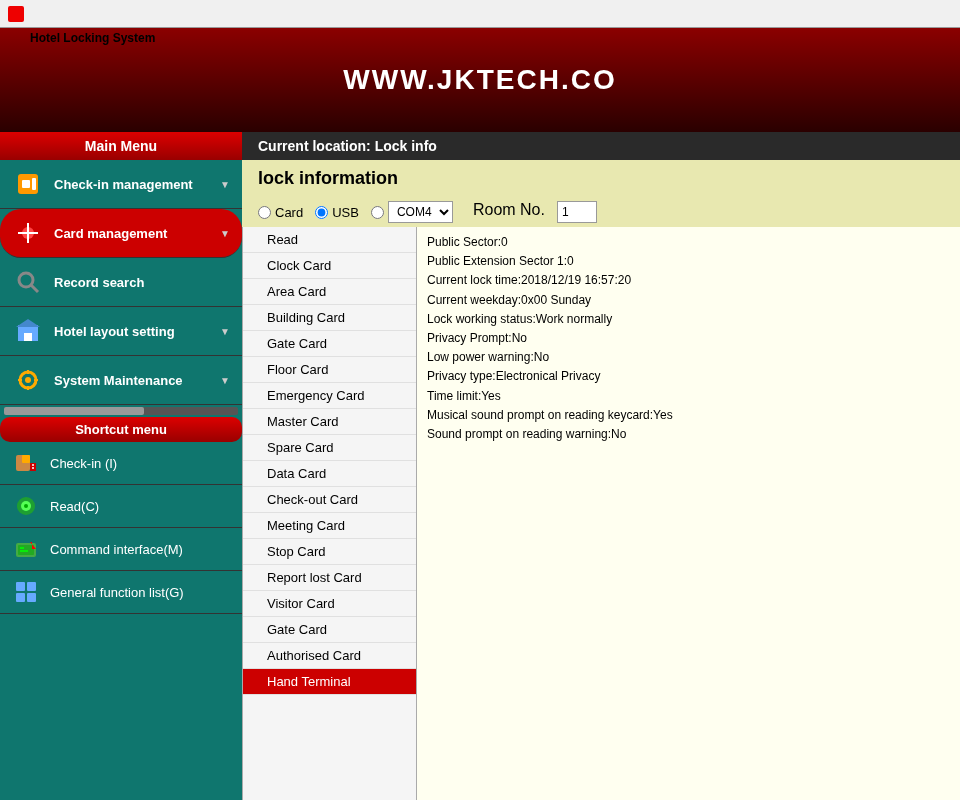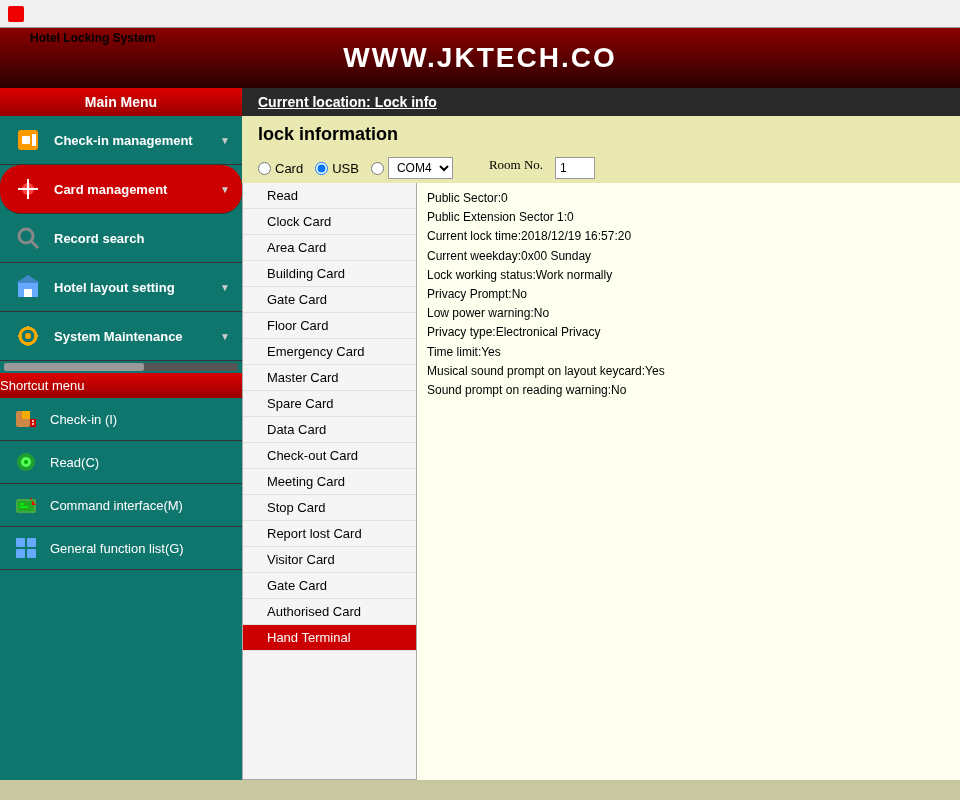--- a/index.html
+++ b/index.html
@@ -13,21 +13,21 @@
       align-items: center;
       padding: 0 8px;
       border-bottom: 1px solid #999;
     }
     #titlebar-icon { width: 16px; height: 16px; background: #e00; margin-right: 6px; border-radius: 2px; }
     #titlebar-text { font-size: 12px; font-weight: bold; color: #000; margin-top: 48px; }
 
     
     #header {
       background: linear-gradient(to bottom, #8b0000, #2a0000);
-      height: 60px;
+      height: 104px;
       display: flex;
       align-items: center;
       justify-content: center;
     }
     #header-title { color: #fff; font-size: 28px; font-weight: bold; letter-spacing: 2px; }
 
     
     #main-layout { display: flex; height: calc(800px - 28px - 80px); }
 
     
@@ -73,24 +73,25 @@
     #sidebar-scrollbar-thumb {
       width: 60%;
       height: 100%;
       background: #999;
       border-radius: 2px;
     }
 
     #shortcut-menu-bar {
       background: linear-gradient(to bottom, #d00, #900);
       color: #fff;
-      text-align: left;
+      text-align: center;
       padding: 5px 0;
-      font-weight: normal;
+      font-weight: bold;
       font-size: 13px;
+      border-radius: 10px;
     }
 
     .shortcut-item {
       display: flex;
       align-items: center;
       padding: 7px 12px;
       cursor: pointer;
       border-bottom: 1px solid #333;
       color: #fff;
     }
@@ -107,21 +108,20 @@
 
     
     #content { flex: 1; display: flex; flex-direction: column; background: #e8e8b0; }
 
     #location-bar {
       background: #2a2a2a;
       color: #fff;
       padding: 6px 16px;
       font-size: 14px;
       font-weight: bold;
-      text-decoration: underline;
     }
 
     #lock-info-header {
       padding: 8px 16px;
       font-size: 18px;
       font-weight: bold;
       color: #000;
       background: #e8e8b0;
     }
 
@@ -133,21 +133,21 @@
     }
     .radio-group { display: flex; align-items: center; gap: 4px; }
     .radio-group label { font-size: 13px; }
     input[type=radio] { cursor: pointer; }
     .com-select {
       border: 1px solid #999;
       background: #fff;
       padding: 2px 4px;
       font-size: 12px;
     }
-    #room-no-label { font-size: 13px; margin-left: 24px; font-family: Liberation Serif, serif; }
+    #room-no-label { font-size: 16px; margin-left: 8px; }
     #room-no-input {
       border: 1px solid #999;
       background: #fff;
       width: 40px;
       padding: 2px 4px;
       font-size: 12px;
     }
 
     
     #content-body { display: flex; flex: 1; overflow: hidden; }
@@ -374,18 +374,18 @@
 
       <div>Public Sector:0</div>
           <div>Public Extension Sector 1:0</div>
           <div>Current lock time:2018/12/19 16:57:20</div>
           <div>Current weekday:0x00  Sunday</div>
           <div>Lock working status:Work normally</div>
           <div>Privacy Prompt:No</div>
           <div>Low power warning:No</div>
           <div>Privacy type:Electronical Privacy</div>
           <div>Time limit:Yes</div>
-          <div>Musical sound prompt on layout keycard:Yes</div>
+          <div>Musical sound prompt on reading keycard:Yes</div>
           <div>Sound prompt on reading warning:No</div>
         </div>
     </div>
   </div>
 </div>
 
 </body></html>

